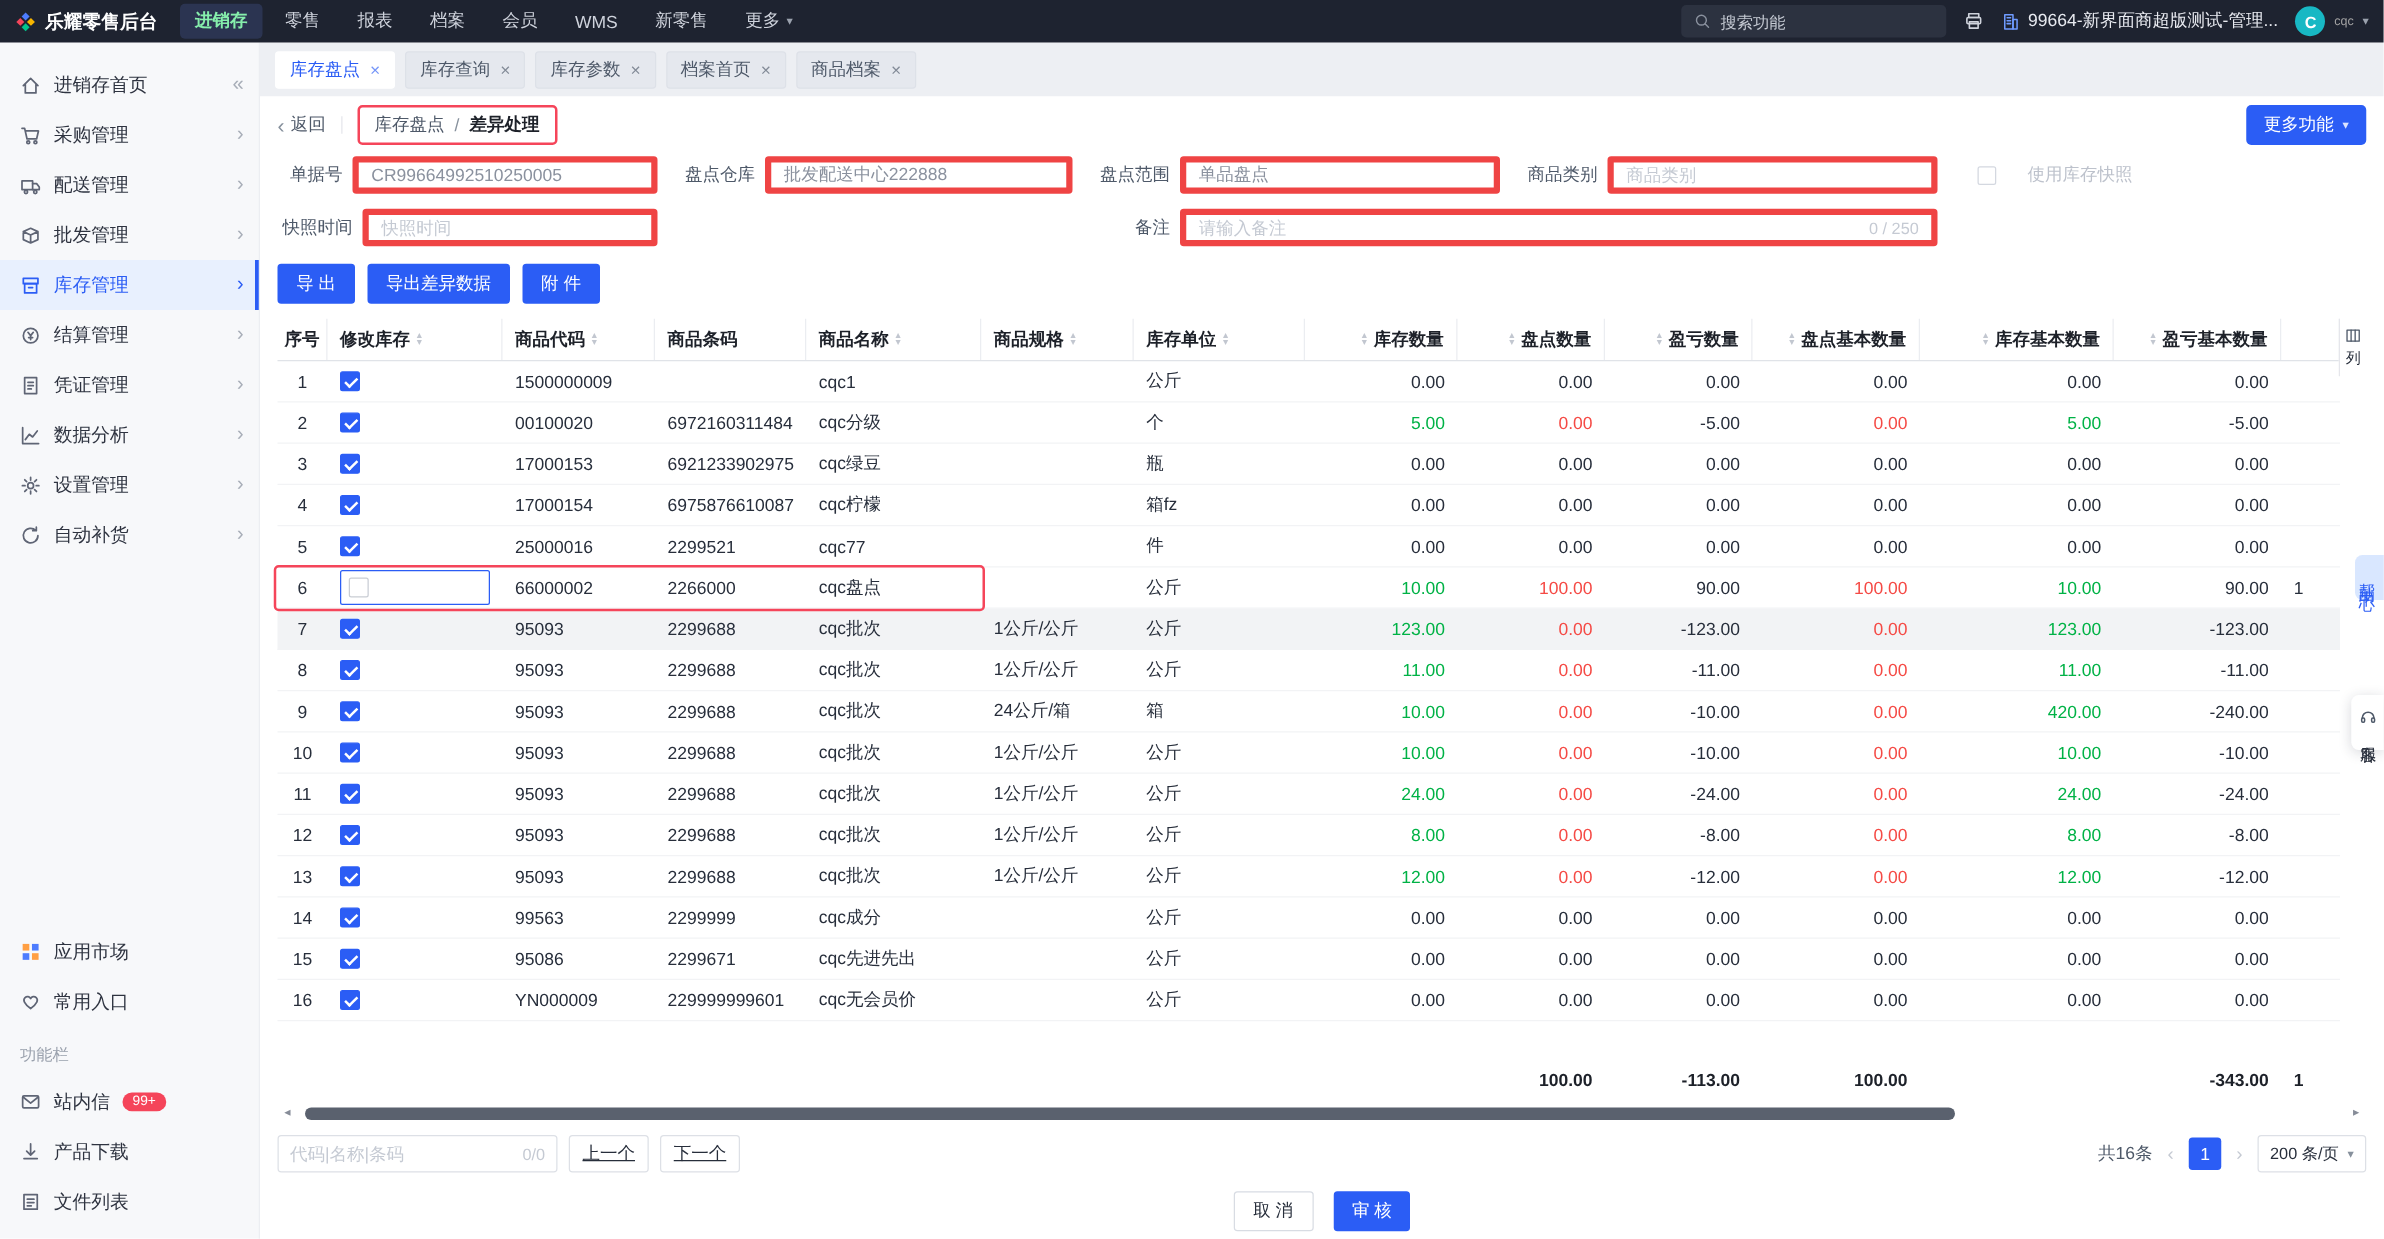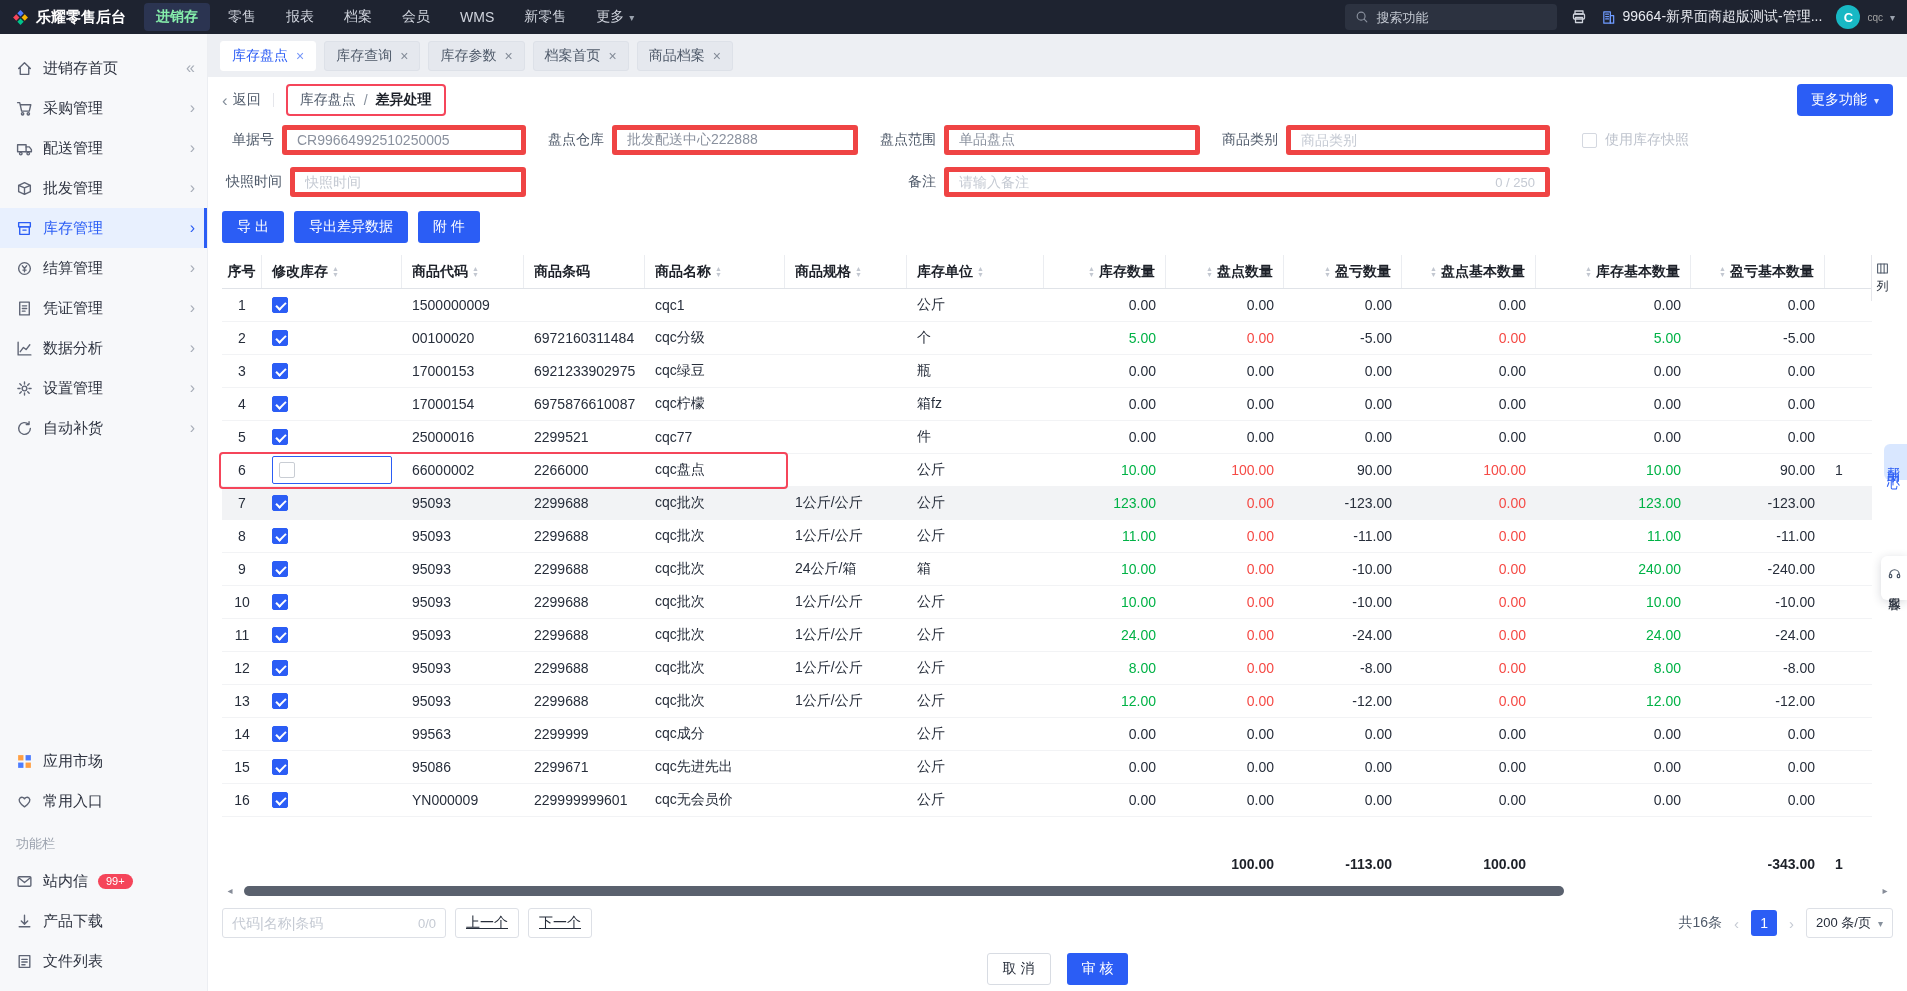--- a/index.html
+++ b/index.html
@@ -59,21 +59,21 @@
   .more-btn .tcaret{color:#dbe4ff}
 
   
   .filters{padding:2px 14px 4px;display:grid;grid-template-columns:322px 332px 342px 350px 1fr;row-gap:12px;align-items:center;flex:none}
   .field{display:flex;align-items:center;padding-right:18px}
   .field>label{flex:none;text-align:right;color:#4e5969;font-size:14px;margin-right:8px}
   .lw52{width:52px}.lw60{width:60px}.lw36{width:36px}
   .input{flex:1;height:30px;border:5px solid #ef4444;border-radius:3px;display:flex;align-items:center;padding:0 10px;background:#fff;cursor:text;position:relative}
   .input .cnt{margin-left:8px;color:#c5cad3;font-size:13px;white-space:nowrap}
   .span2{grid-column:3 / span 2}
-  .chk-label{display:flex;align-items:center;gap:8px;color:#bdc2cc;font-size:14px;padding-left:14px;cursor:pointer}
+  .chk-label{display:flex;align-items:center;gap:25px;color:#bdc2cc;font-size:14px;padding-left:14px;cursor:pointer}
   .chk{width:15px;height:15px;border:1px solid #d4d8e0;border-radius:2px;background:#fff;flex:none}
 
   
   .actions{display:flex;gap:10px;padding:10px 14px 12px;flex:none}
   .btn-primary{background:#2b5df5;color:#fff;height:32px;padding:0 15px;border-radius:3px;font-size:14px;display:flex;align-items:center;gap:6px;cursor:pointer;white-space:nowrap}
   .btn-plain{height:32px;padding:0 15px;border:1px solid #d8dce3;border-radius:3px;background:#fff;color:#272e3b;font-size:14px;display:flex;align-items:center;cursor:pointer;white-space:nowrap}
 
   
   .table-wrap{position:relative;flex:1;margin:0 14px;display:flex;flex-direction:column;min-height:0}
   .thead{display:flex;width:1650px;height:34px;border-bottom:1px solid #e0e3e8;flex:none}
@@ -887,21 +887,21 @@
             <div class="cell c8 right">
               <span class="red">0.00</span>
             </div>
             <div class="cell c9 right">
               <span class="">-10.00</span>
             </div>
             <div class="cell c10 right">
               <span class="red">0.00</span>
             </div>
             <div class="cell c11 right">
-              <span class="green">240.00</span>
+              <span class="green">420.00</span>
             </div>
             <div class="cell c12 right">
               <span class="">-240.00</span>
             </div>
             <div class="cell c13 left">
               <span class=""></span>
             </div>
           </div>
           <div class="trow">
             <div class="cell c0 center">

